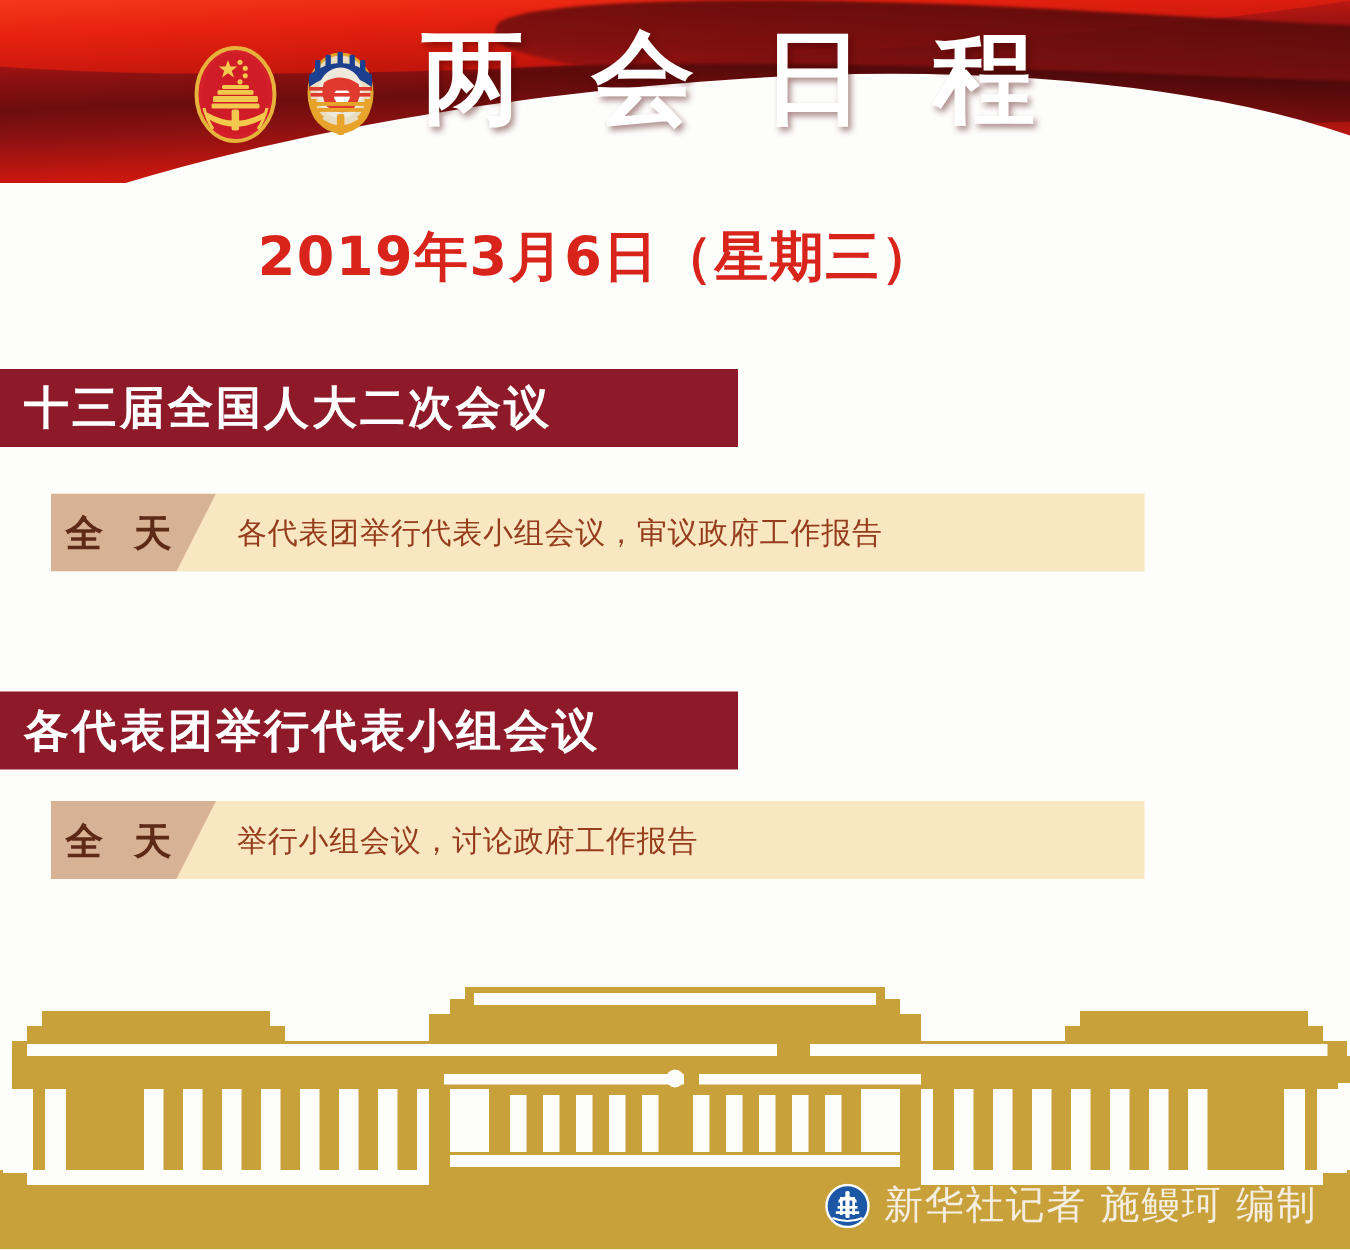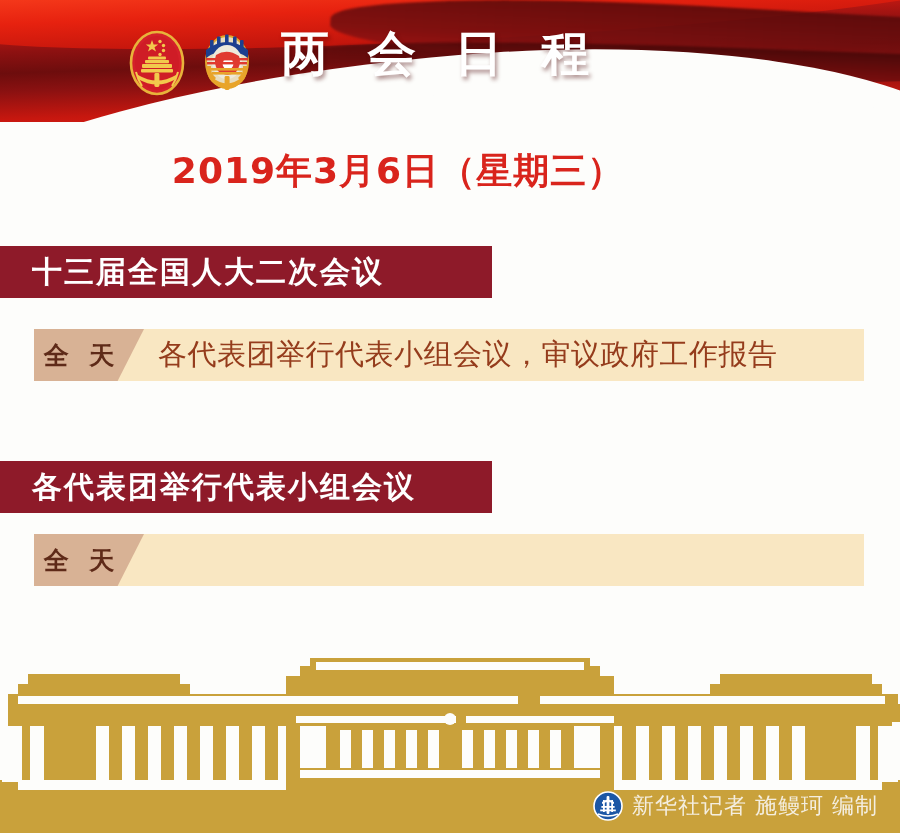--- a/index.html
+++ b/index.html
@@ -60,79 +60,79 @@
     transform:rotate(-2.2deg);
   }
 
   
   .emblems{position:absolute;left:128px;top:28px;display:flex;gap:12px;z-index:6;}
   .emblem{width:58px;height:70px;position:relative;}
 
   
   .banner-title{
     position:absolute;left:281px;top:18px;z-index:7;
-    font-size:48px;line-height:70px;font-weight:bold;color:#ffffff;
+    font-size:68px;line-height:70px;font-weight:bold;color:#ffffff;
     letter-spacing:11px;
     text-shadow:2px 3px 4px rgba(70,0,0,.45);
     white-space:nowrap;
   }
 
   
   .date-line{
     position:absolute;left:0;top:147px;width:796px;text-align:center;
     font-size:36px;font-weight:bold;color:#d9241c;letter-spacing:1px;
   }
 
   
   .sec-header{
     position:absolute;left:0;height:52px;width:492px;
     background:#8e1a29;
     display:flex;align-items:center;
   }
   .sec-header-text{
-    margin-left:32px;font-size:30px;font-weight:bold;color:#ffffff;letter-spacing:2px;
+    margin-left:16px;font-size:30px;font-weight:bold;color:#ffffff;letter-spacing:2px;
     white-space:nowrap;
   }
   #sec0{top:246px;}
   #sec1{top:461px;}
 
   .row{
-    position:absolute;left:34px;height:52px;width:830px;
+    position:absolute;left:34px;height:52px;width:729px;
     background:#f9e7c2;
     display:flex;align-items:center;
   }
   #row0{top:329px;}
   #row1{top:534px;}
 
   .row-tag{
     position:relative;width:110px;height:52px;
     background:#d8b295;
     display:flex;align-items:center;justify-content:center;
     clip-path:polygon(0 0,100% 0,76% 100%,0 100%);
     flex:0 0 auto;
   }
   .row-tag span{
     font-size:25px;font-weight:bold;color:#5e2a18;letter-spacing:6px;
     margin-left:-6px;margin-right:8px;white-space:nowrap;
   }
   .row-text{
-    margin-left:14px;font-size:29px;color:#953c1c;white-space:nowrap;
+    margin-left:14px;font-size:20px;color:#953c1c;white-space:nowrap;
     letter-spacing:.5px;
   }
 
   
   .building{position:absolute;left:0;top:640px;width:900px;height:193px;}
 
   
   .credit{
     position:absolute;right:22px;bottom:12px;
     display:flex;align-items:center;gap:9px;z-index:9;
   }
   .credit-text{
-    font-size:22px;color:#f4eee0;letter-spacing:1px;white-space:nowrap;
+    font-size:26px;color:#f4eee0;letter-spacing:1px;white-space:nowrap;
   }
   .credit-logo{width:30px;height:30px;flex:0 0 auto;}
 </style>
 </head>
 <body>
 
 <div class="banner">
   <div class="ribbon-a"></div>
   <div class="ribbon-b"></div>
   <div class="ribbon-c"></div>
@@ -209,20 +209,21 @@
   <div class="row-text">各代表团举行代表小组会议，审议政府工作报告</div>
 </div>
 
 <div class="sec-header" id="sec1">
   <div class="sec-header-text">各代表团举行代表小组会议</div>
 </div>
 <div class="row" id="row1">
   <div class="row-tag">
     <span>全 天</span>
   </div>
+  <div class="row-text">举行小组会议，讨论政府工作报告</div>
 </div>
 
 <div class="building">
   <svg viewBox="0 0 900 193" width="900" height="193" preserveAspectRatio="none">
     <g fill="#c9a13b">
 
       <rect x="0" y="140" width="900" height="53"></rect>
 
       <rect x="28" y="34" width="152" height="10"></rect>
       <rect x="18" y="44" width="172" height="10"></rect>

